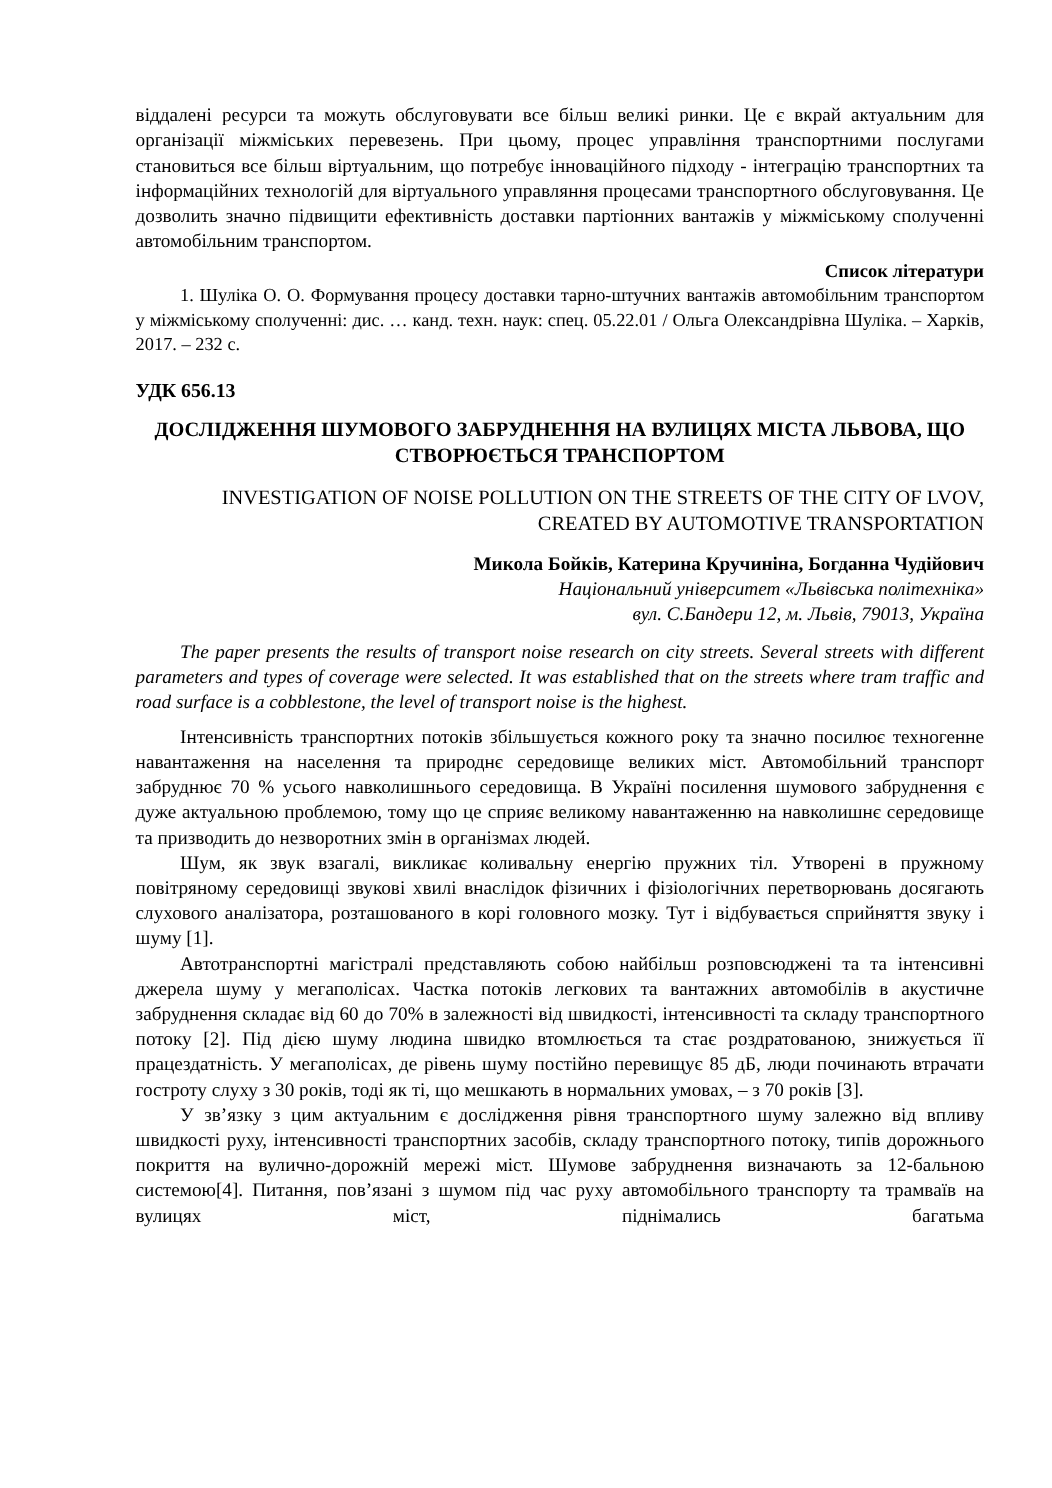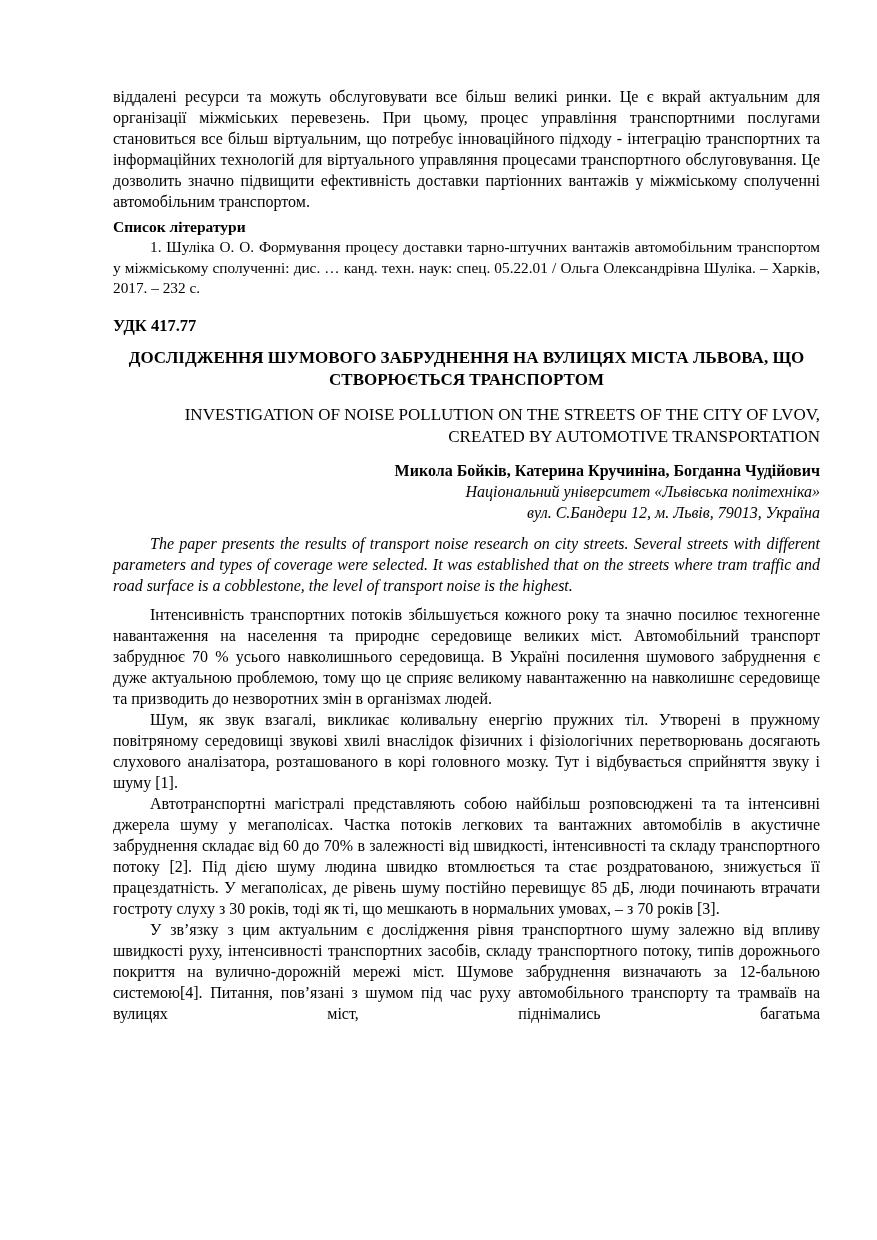--- a/index.html
+++ b/index.html
@@ -29,21 +29,21 @@
     line-height: 21px;
     text-align: justify;
   }
   .indent { text-indent: 37px; }
   .justify-last { text-align-last: justify; }
   .section-heading {
     margin: 4px 0 0 0;
     font-size: 15.5px;
     line-height: 21px;
     font-weight: bold;
-    text-align: left;
+    text-align: right;
   }
   .ref-item {
     margin: 0;
     font-size: 15.3px;
     line-height: 20.5px;
     text-align: justify;
     text-indent: 37px;
   }
   .udc {
     margin: 16px 0 0 0;
@@ -115,21 +115,21 @@
 
 <div class="sheet">
   <div class="content">
 
     <p class="body-text">віддалені ресурси та можуть обслуговувати все більш великі ринки. Це є вкрай актуальним для організації міжміських перевезень. При цьому, процес управління транспортними послугами становиться все більш віртуальним, що потребує інноваційного підходу - інтеграцію транспортних та інформаційних технологій для віртуального управляння процесами транспортного обслуговування. Це дозволить значно підвищити ефективність доставки партіонних вантажів у міжміському сполученні автомобільним транспортом.</p>
 
     <h3 class="section-heading">Список літератури</h3>
 
     <p class="ref-item">1. Шуліка О. О. Формування процесу доставки тарно-штучних вантажів автомобільним транспортом у міжміському сполученні: дис. … канд. техн. наук: спец. 05.22.01 / Ольга Олександрівна Шуліка. – Харків, 2017. – 232 с.</p>
 
-    <p class="udc">УДК 417.77</p>
+    <p class="udc">УДК 656.13</p>
 
     <h1 class="title-uk">ДОСЛІДЖЕННЯ ШУМОВОГО ЗАБРУДНЕННЯ НА ВУЛИЦЯХ МІСТА ЛЬВОВА, ЩО СТВОРЮЄТЬСЯ ТРАНСПОРТОМ</h1>
 
     <h2 class="title-en">INVESTIGATION OF NOISE POLLUTION ON THE STREETS OF THE CITY OF LVOV, CREATED BY AUTOMOTIVE TRANSPORTATION</h2>
 
     <p class="authors">Микола Бойків, Катерина Кручиніна, Богданна Чудійович</p>
 
     <p class="affil">Національний університет «Львівська політехніка»</p>
 
     <p class="affil">вул. С.Бандери 12, м. Львів, 79013, Україна</p>

